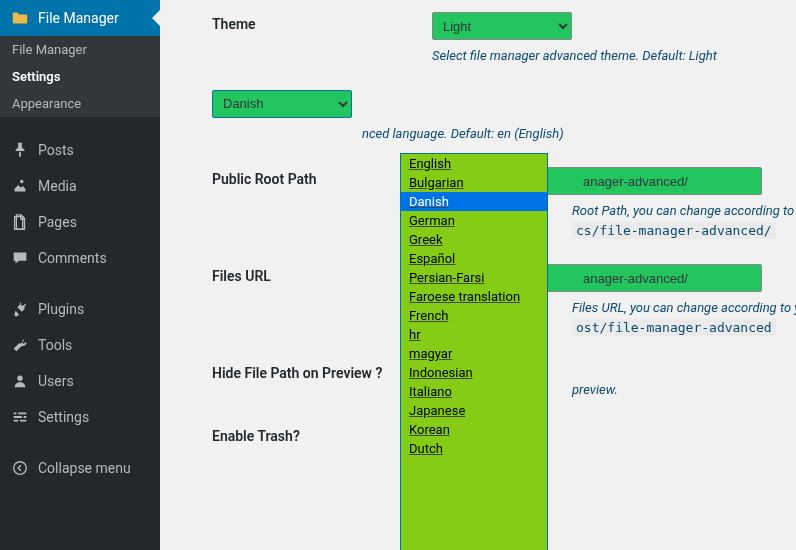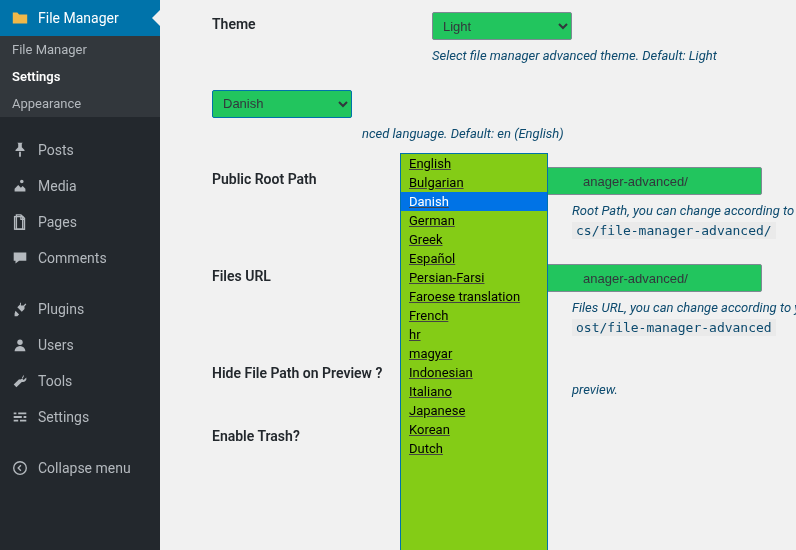--- a/index.html
+++ b/index.html
@@ -91,33 +91,33 @@
         <span class="icon">
           <svg width="18" height="18" viewBox="0 0 20 20">
             <path d="M11 3v3h3l2-2 1 1-2 2v3l-3 3-5-5 3-3V3h1zm-6 9l4 4-2 2H4v-3l1-3z"></path>
           </svg>
         </span>
         <span>Plugins</span>
       </div>
       <div class="side-item">
         <span class="icon">
           <svg width="18" height="18" viewBox="0 0 20 20">
+            <path d="M14 3a4 4 0 01-5 5l-6 6 3 3 6-6a4 4 0 005-5l-3 3-2-2 2-4z"></path>
+          </svg>
+        </span>
+        <span>Tools</span>
+      </div>
+      <div class="side-item">
+        <span class="icon">
+          <svg width="18" height="18" viewBox="0 0 20 20">
             <circle cx="10" cy="7" r="3"></circle>
             <path d="M4 17a6 6 0 0112 0H4z"></path>
           </svg>
         </span>
         <span>Users</span>
-      </div>
-      <div class="side-item">
-        <span class="icon">
-          <svg width="18" height="18" viewBox="0 0 20 20">
-            <path d="M14 3a4 4 0 01-5 5l-6 6 3 3 6-6a4 4 0 005-5l-3 3-2-2 2-4z"></path>
-          </svg>
-        </span>
-        <span>Tools</span>
       </div>
       <div class="side-item">
         <span class="icon">
           <svg width="18" height="18" viewBox="0 0 20 20">
             <path d="M3 5h3v2H3zM8 5h9v2H8zM3 9h9v2H3zM14 9h3v2h-3zM3 13h5v2H3zM10 13h7v2h-7z"></path>
           </svg>
         </span>
         <span>Settings</span>
       </div>
     </div>

